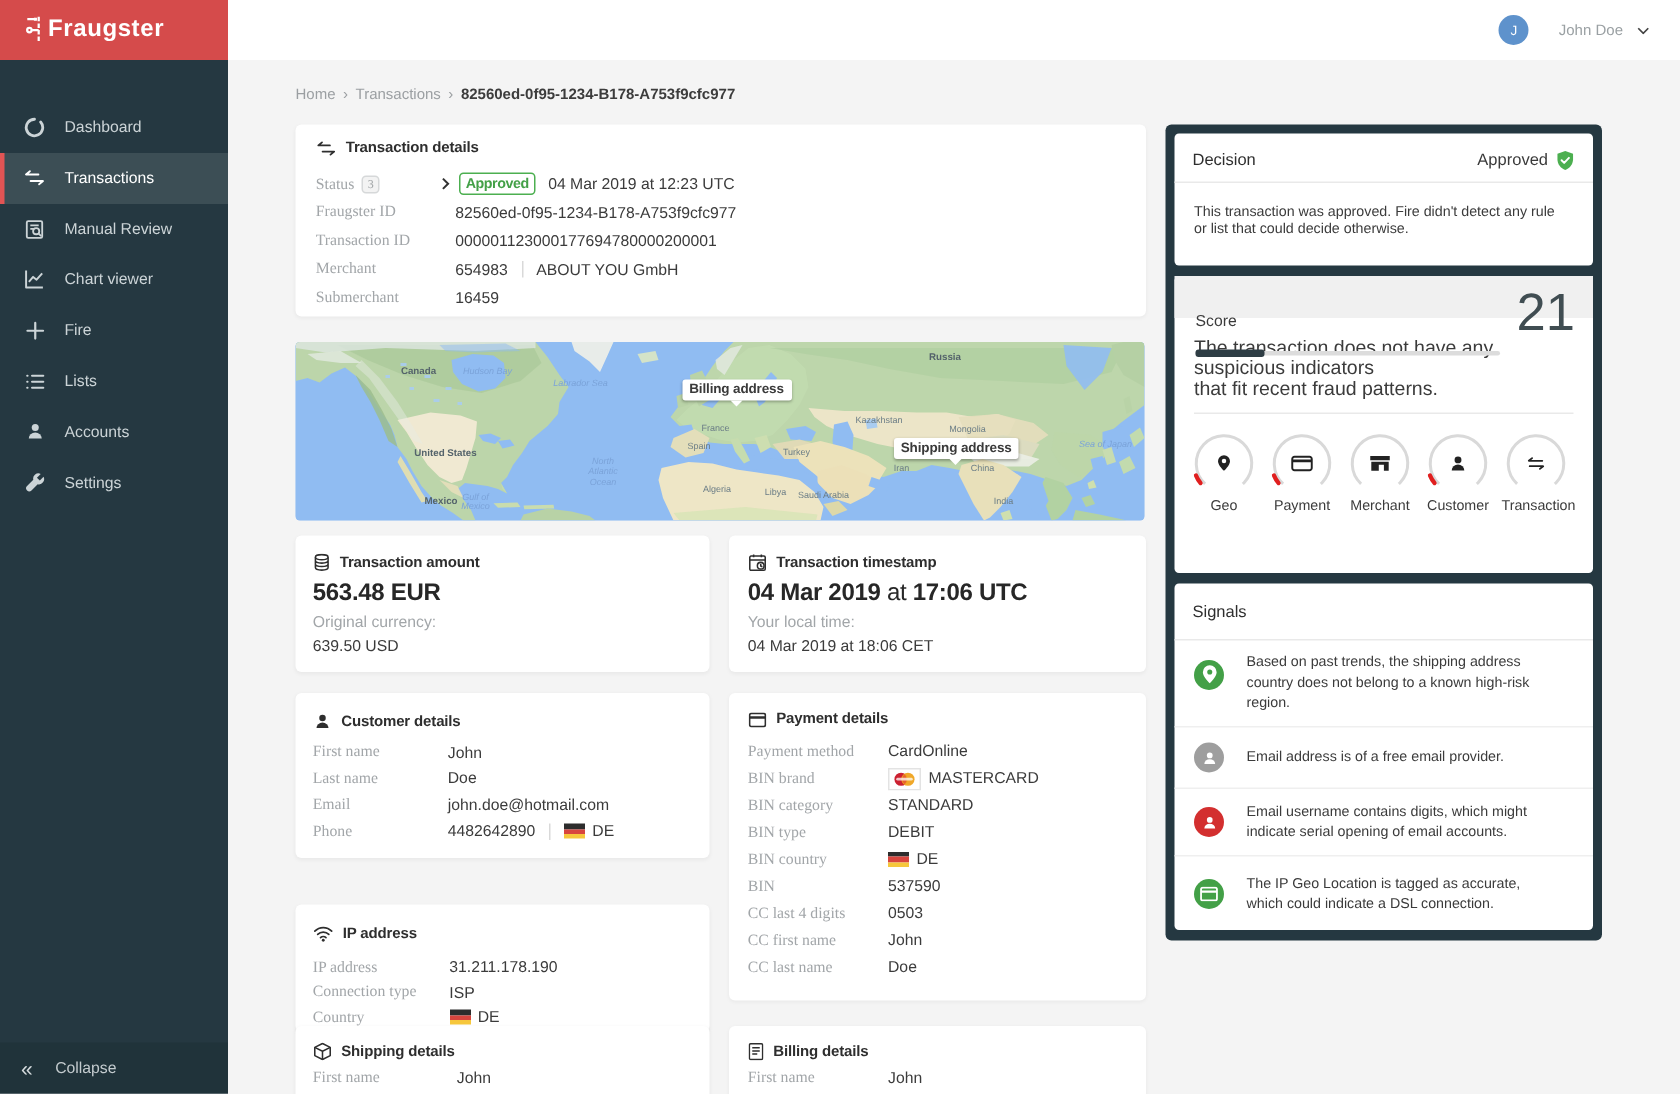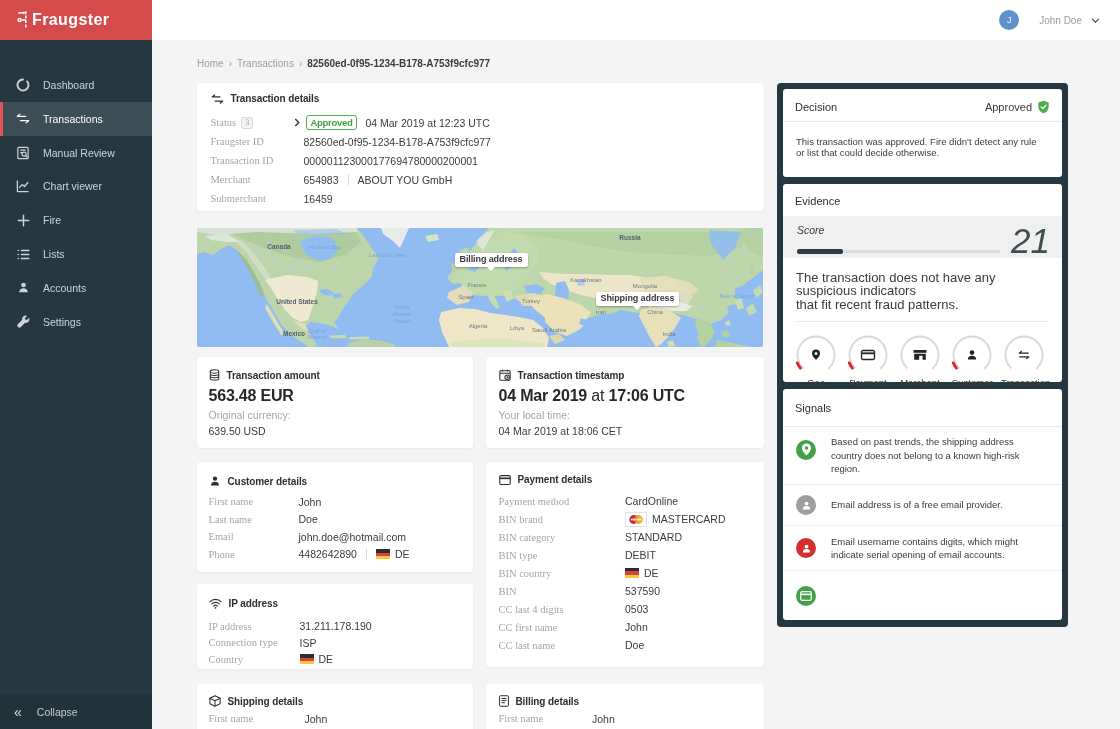--- a/index.html
+++ b/index.html
@@ -44,44 +44,44 @@
 .maplabel { position:absolute; background:#fff; border-radius:2px; box-shadow:0 1px 2px rgba(0,0,0,0.3); color:#3a3a3a; font-size:9px; letter-spacing:-0.1px; font-weight:bold; height:13.5px; line-height:13px; padding:0 5px; white-space:nowrap; z-index:3; }
 .maplabel:after { content:""; position:absolute; left:50%; bottom:-4px; margin-left:-4px; border-left:4px solid transparent; border-right:4px solid transparent; border-top:4px solid #fff; }
 
 #amountcard { left:44.5px; top:317px; width:276px; height:91px; padding:12px 12px; }
 #timecard   { left:333.5px; top:317px; width:278px; height:91px; padding:12px 13px; }
 .bignum { font-size:16px; font-weight:bold; color:#272727; margin-top:6px; letter-spacing:-0.2px; }
 .graysub { font-size:10.5px; color:#a2a6a9; margin-top:4px; }
 .darksub { font-size:10.5px; color:#3b3b3b; margin-top:4px; }
 #custcard { left:44.5px; top:422px; width:276px; height:110px; padding:13px 12px; }
 #paycard  { left:333.5px; top:422px; width:278px; height:205px; padding:12px 13px; }
-#ipcard   { left:44.5px; top:544px; width:276px; height:85px; padding:14px 12px; }
+#ipcard   { left:44.5px; top:563px; width:276px; height:85px; padding:14px 12px; }
 #shipcard { left:44.5px; top:644px; width:276px; height:85px; padding:11px 12px; }
 #billcard { left:333.5px; top:644px; width:278px; height:85px; padding:11px 13px; }
 #custcard .row { height:17.5px; } #custcard .row .lbl { width:90px; }
-#paycard .row { height:18px;gap:33px; } #paycard .row .lbl { width:93.5px; }
+#paycard .row { height:18px; } #paycard .row .lbl { width:93.5px; }
 #ipcard .row { height:16.5px; } #ipcard .row .lbl { width:91px; }
 #shipcard .row { height:17px; } #shipcard .row .lbl { width:96px; }
 #billcard .row { height:17px; } #billcard .row .lbl { width:93.5px; }
 .flag { display:inline-block; width:14px; height:9.9px; margin-right:5px; }
 .flag i { display:block; height:3.3px; }
 .vbar { display:inline-block; width:1px; height:11px; background:#d9d9d9; margin:0 9px; }
 
 #rpanel { position:absolute; left:625px; top:43px; width:291px; height:544px; background:#253841; border-radius:4px; padding:6px; }
 .rcard { background:#fff; border-radius:3px; margin-bottom:7px; position:relative; }
 #decision { height:88px; }
 #evidence { height:198px; }
 #signals  { height:231px; margin-bottom:0; }
 .rcard .rhead { display:flex; align-items:center; justify-content:space-between; padding:0 12px; height:32px; font-size:11px; color:#2e2e2e; }
 #decision .rhead { padding-top:3px; }
 #evidence .rhead { padding-top:1px; }
 #signals .rhead { height:37px; padding-top:1px; }
 .hdivide { border-top:1px solid #e9e9e9; }
 #decision-body { padding:14px 13px 0; font-size:9.5px; line-height:11.3px; color:#3b3b3b; }
-#scorebox { background:#f0f0f0; padding:8px 14px 0; position:relative; height:42px;font-style:italic; }
+#scorebox { background:#f0f0f0; padding:24px 14px 0; position:relative; height:28px; }
 #scorebox .slabel { font-size:10.5px; color:#3b3b3b; }
 #scorebar { position:relative; height:3px; background:#dcdcdc; border-radius:2px; margin-top:14px; width:203px; }
 #scorebar i { position:absolute; left:0; top:-1px; height:5px; width:46px; background:#2e3d44; border-radius:2px; }
 #scorenum { position:absolute; right:12px; top:5px; font-size:35px; font-weight:300; color:#404d52; letter-spacing:0px; }
 #evtext { padding:13px 13px 0; font-size:13px; line-height:13.4px; color:#3b3b3b; }
 #evdiv { margin:9.5px 13px 0; border-top:1px solid #e9e9e9; }
 #gauges { display:flex; justify-content:space-between; padding:10px 15px 0 10px; }
 .gauge { width:46px; text-align:center; }
 .gauge .glabel { font-size:9.5px; color:#3b3b3b; margin-top:-5px; white-space:nowrap; }
 .sigrow { display:flex; padding:0 13px; border-bottom:1px solid #efefef; align-items:center; }
@@ -503,23 +503,20 @@
           <svg width="13" height="14" viewBox="0 0 18 19">
               <path d="M9 0.8 L16.2 3.2 V8.4 C16.2 13 13.2 16.8 9 18.2 C4.8 16.8 1.8 13 1.8 8.4 V3.2 Z" fill="#4caf50"></path>
               <path d="M5.6 9.3 L8 11.7 L12.4 7.1" stroke="#fff" stroke-width="1.8" fill="none" stroke-linecap="round" stroke-linejoin="round"></path>
             </svg>
         </span>
       </div>
       <div class="hdivide"></div>
       <div id="decision-body">This transaction was approved. Fire didn't detect any rule<br>or list that could decide otherwise.</div>
     </div>
     <div class="rcard" id="evidence">
-      <div class="rhead">
-          <span>Evidence</span>
-        </div>
       <div id="scorebox">
         <div class="slabel">Score</div>
         <div id="scorebar">
             <i></i>
           </div>
         <div id="scorenum">21</div>
       </div>
       <div id="evtext">The transaction does not have any suspicious indicators<br>that fit recent fraud patterns.</div>
       <div id="evdiv"></div>
       <div id="gauges">
@@ -601,16 +598,17 @@
         </div>
       <div class="sigrow" style="height:50px; border-bottom:none">
           <div class="sigicon sg">
         <svg width="12" height="10" viewBox="0 0 12 10">
               <g fill="none" stroke="#fff" stroke-width="1.2">
                 <rect x="0.7" y="0.7" width="10.6" height="8.6" rx="1.2"></rect>
                 <path d="M0.7 3.4 H11.3" stroke-width="1.6"></path>
               </g>
             </svg>
       </div>
+          <div class="sigtext">The IP Geo Location is tagged as accurate,<br>which could indicate a DSL connection.</div>
         </div>
     </div>
   </div>
 </div>
 
 </body></html>

